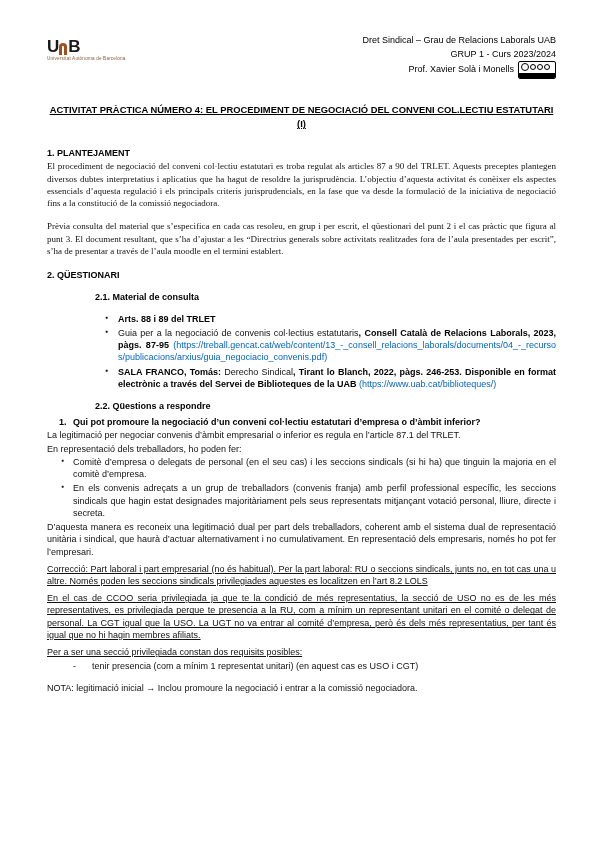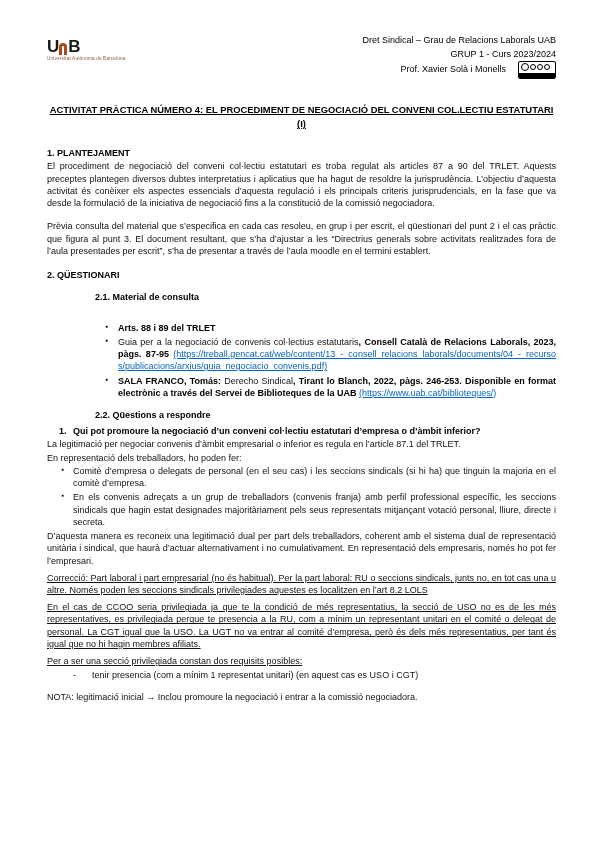--- a/index.html
+++ b/index.html
@@ -23,45 +23,45 @@
   .logo-letters .lu,.logo-letters .lb{
     font-weight:bold;font-size:17px;line-height:17px;color:#1a1a1a;letter-spacing:-1px;
   }
   .arch{
     display:inline-block;width:8px;height:12px;margin:0 1px;
     border:3px solid #a34e1c;border-bottom:none;border-radius:5px 5px 0 0;
     box-sizing:border-box;align-self:flex-end;
   }
   .logo-sub{font-size:4.6px;color:#8a5a3a;margin-top:1px;letter-spacing:.2px;}
   .header-right{text-align:right;font-weight:normal;font-size:9px;line-height:1.5;color:#000;}
-  .prof{display:flex;align-items:center;justify-content:flex-end;gap:12px;}
+  .prof{display:flex;align-items:center;justify-content:flex-end;gap:4px;}
   
   .cc-badge{
     display:inline-block;width:36px;height:16px;border:1px solid #000;border-radius:2px;
     position:relative;background:#fff;vertical-align:middle;overflow:hidden;
   }
   .cc-circles{position:absolute;top:1px;left:2px;display:flex;gap:1px;align-items:center;}
   .cc-circles i{display:inline-block;width:6px;height:6px;border:1px solid #000;border-radius:50%;box-sizing:border-box;}
   .cc-circles i.cc-c1{width:8px;height:8px;}
   .cc-strip{position:absolute;bottom:0;left:0;right:0;height:5px;background:#000;}
   
   .title{
     margin:24px 0 16px 0;text-align:center;font-size:9.4px;font-weight:bold;color:#000;line-height:1.5;
   }
   .tline{text-decoration:underline;}
   
   .shead{font-weight:bold;color:#000;margin:12px 0 1px 0;}
-  .para{margin:0 0 11px 0;text-align:justify;}
+  .para{margin:0 0 11px 0;text-align:justify;font-family:Liberation Serif, serif;}
   .sub-head{font-weight:bold;color:#000;margin:10px 0 2px 48px;}
   
-  .materials{list-style:none;margin:18px 0 10px 0;padding:0 0 0 71px;}
+  .materials{list-style:none;margin:9px 0 10px 0;padding:0 0 0 71px;}
   .materials li{position:relative;margin-bottom:2px;text-align:justify;font-weight:bold;color:#000;}
   .materials li::before{content:"●";position:absolute;left:-13px;top:1px;font-size:5px;font-weight:normal;}
   .it{font-weight:normal;color:#111;}
-  a.doclink{color:#0563c1;text-decoration:underline;font-weight:normal;word-break:break-all;cursor:pointer;}
+  a.doclink{color:#0563c1;font-weight:normal;word-break:break-all;cursor:pointer;}
   
   .q-line{font-weight:bold;color:#000;margin:4px 0 1px 12px;padding-left:14px;text-indent:-14px;}
   .q-num{display:inline-block;width:14px;text-indent:0;}
   
   .ans-para{margin:0 0 1px 0;text-align:justify;}
   .ans-para.gap{margin-top:5px;text-decoration:underline;}
   .ans-bullets{list-style:none;margin:1px 0 1px 0;padding:0 0 0 26px;}
   .ans-bullets li{position:relative;margin-bottom:2px;text-align:justify;}
   .ans-bullets li::before{content:"●";position:absolute;left:-12px;top:1px;font-size:5px;}
   .dash-list{list-style:none;margin:2px 0 0 0;padding:0 0 0 45px;}

